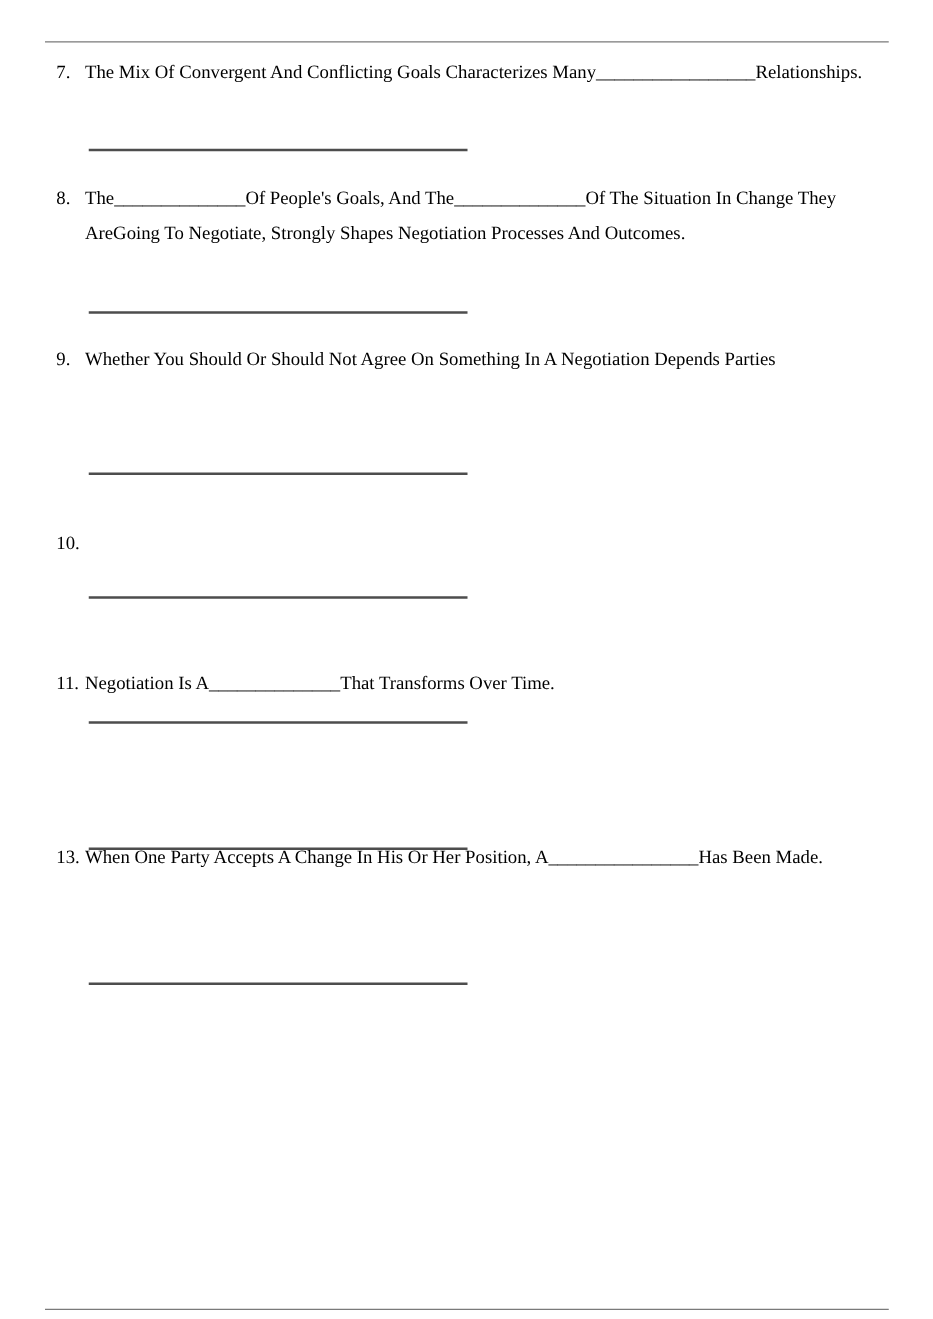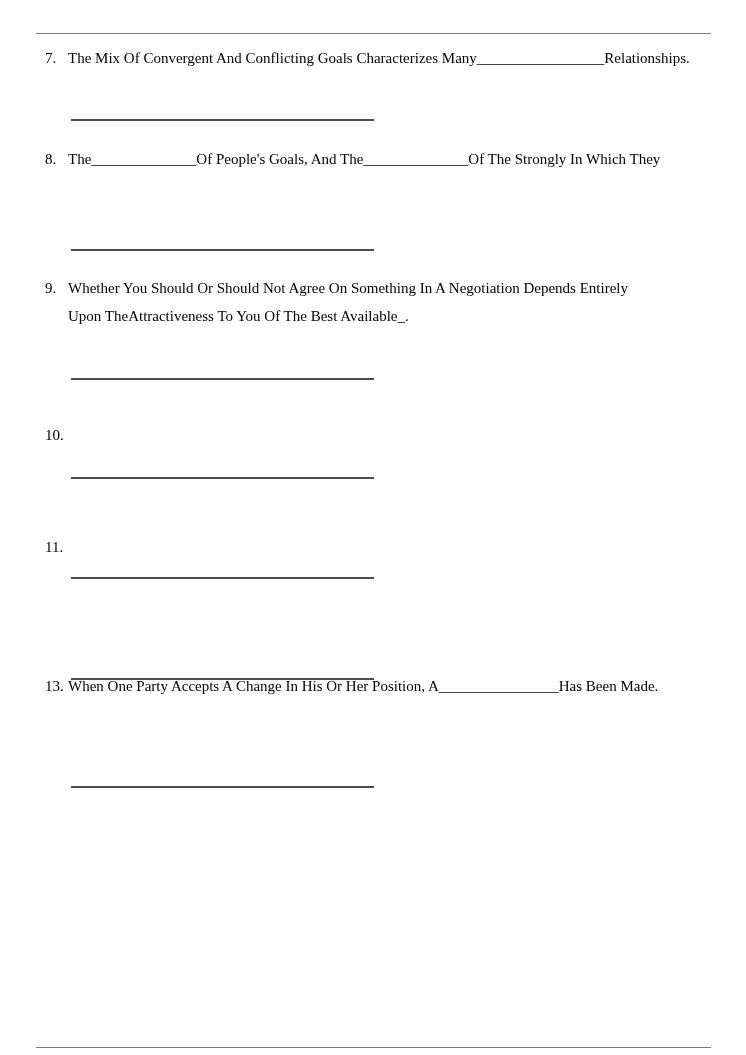--- a/index.html
+++ b/index.html
@@ -63,41 +63,44 @@
     <span class="qnum">7.</span>
     <div class="qtext">
       <div class="qline">The Mix Of Convergent And Conflicting Goals Characterizes Many_________________Relationships.</div>
     </div>
   </div>
   <div class="answer-line" style="top:119px"></div>
 
   <div class="q" style="top:145px">
     <span class="qnum">8.</span>
     <div class="qtext">
-      <div class="qline">The______________Of People's Goals, And The______________Of The Strongly In Which They</div>
+      <div class="qline">The______________Of People's Goals, And The______________Of The Situation In Change They</div>
+      <div class="qline">AreGoing To Negotiate, Strongly Shapes Negotiation Processes And Outcomes.</div>
     </div>
   </div>
   <div class="answer-line" style="top:249px"></div>
 
   <div class="q" style="top:274px">
     <span class="qnum">9.</span>
     <div class="qtext">
-      <div class="qline">Whether You Should Or Should Not Agree On Something In A Negotiation Depends Entirely</div>
-      <div class="qline">Upon TheAttractiveness To You Of The Best Available_.</div>
+      <div class="qline">Whether You Should Or Should Not Agree On Something In A Negotiation Depends Parties</div>
     </div>
   </div>
   <div class="answer-line" style="top:378px"></div>
 
   <div class="q" style="top:421px">
     <span class="qnum">10.</span>
   </div>
   <div class="answer-line" style="top:477px"></div>
 
   <div class="q" style="top:533px">
     <span class="qnum">11.</span>
+    <div class="qtext">
+      <div class="qline">Negotiation Is A______________That Transforms Over Time.</div>
+    </div>
   </div>
   <div class="answer-line" style="top:577px"></div>
 
   <div class="answer-line" style="top:678px"></div>
 
   <div class="q" style="top:672px">
     <span class="qnum">13.</span>
     <div class="qtext">
       <div class="qline">When One Party Accepts A Change In His Or Her Position, A________________Has Been Made.</div>
     </div>

